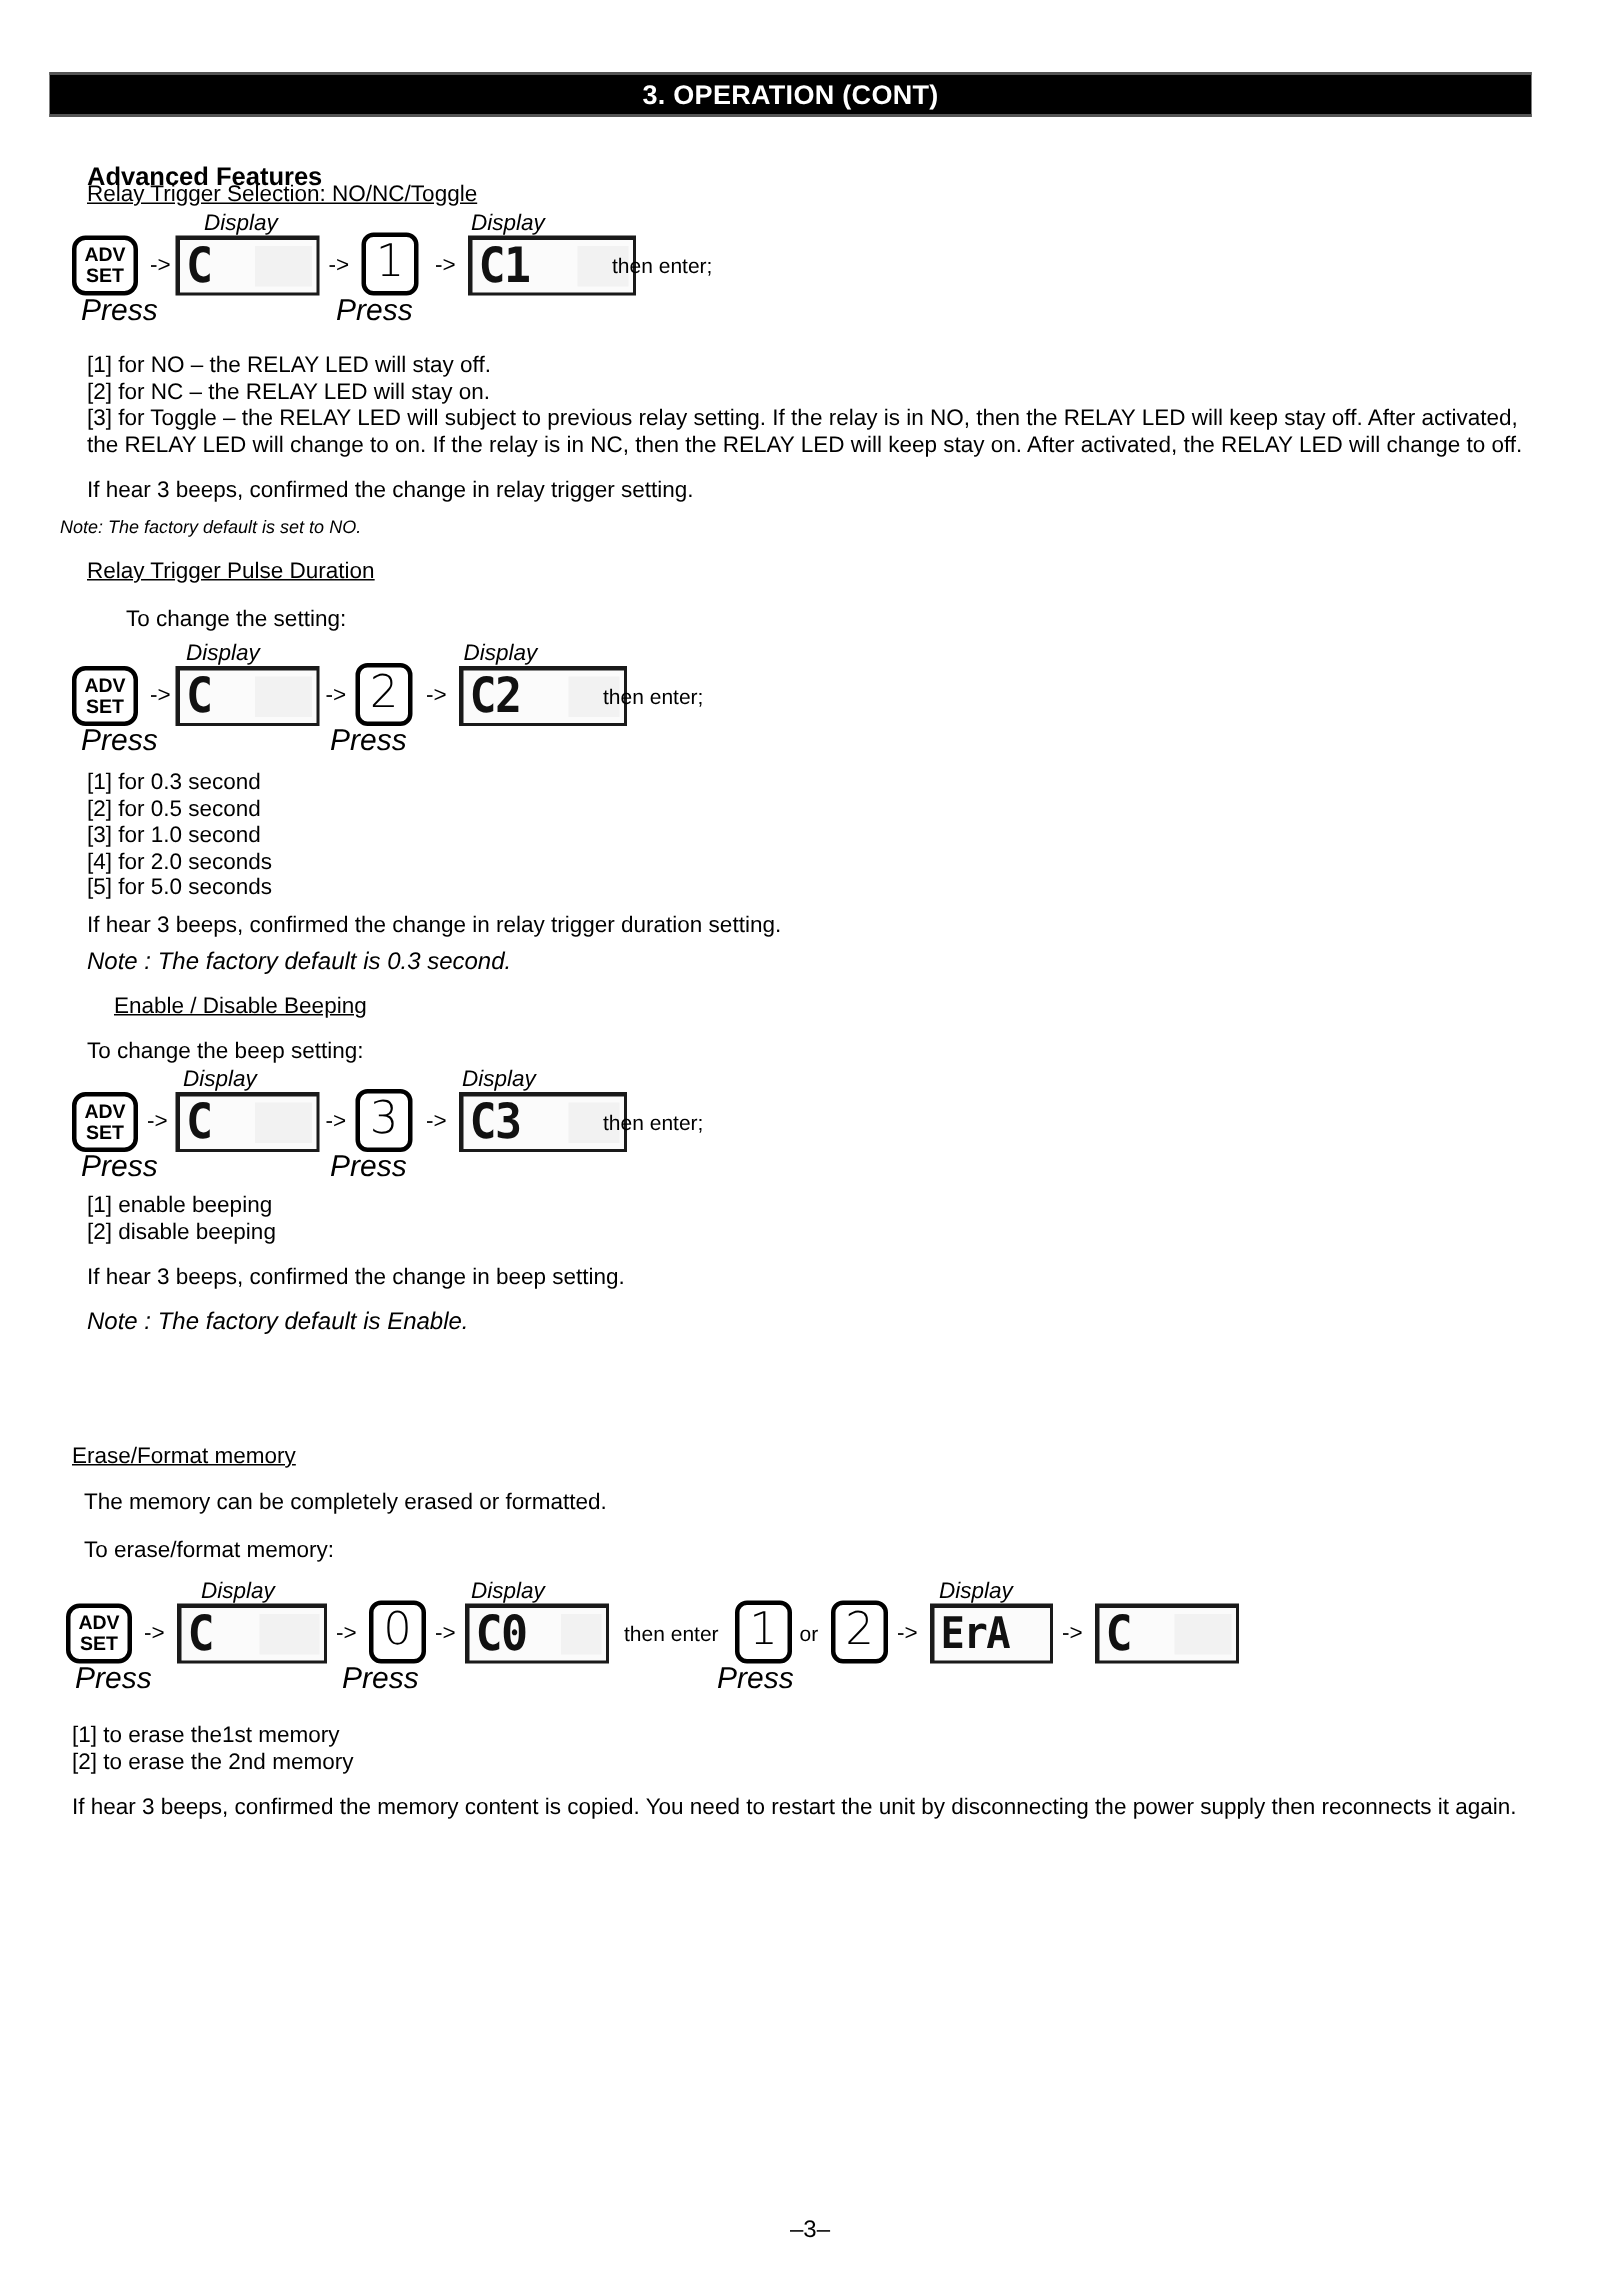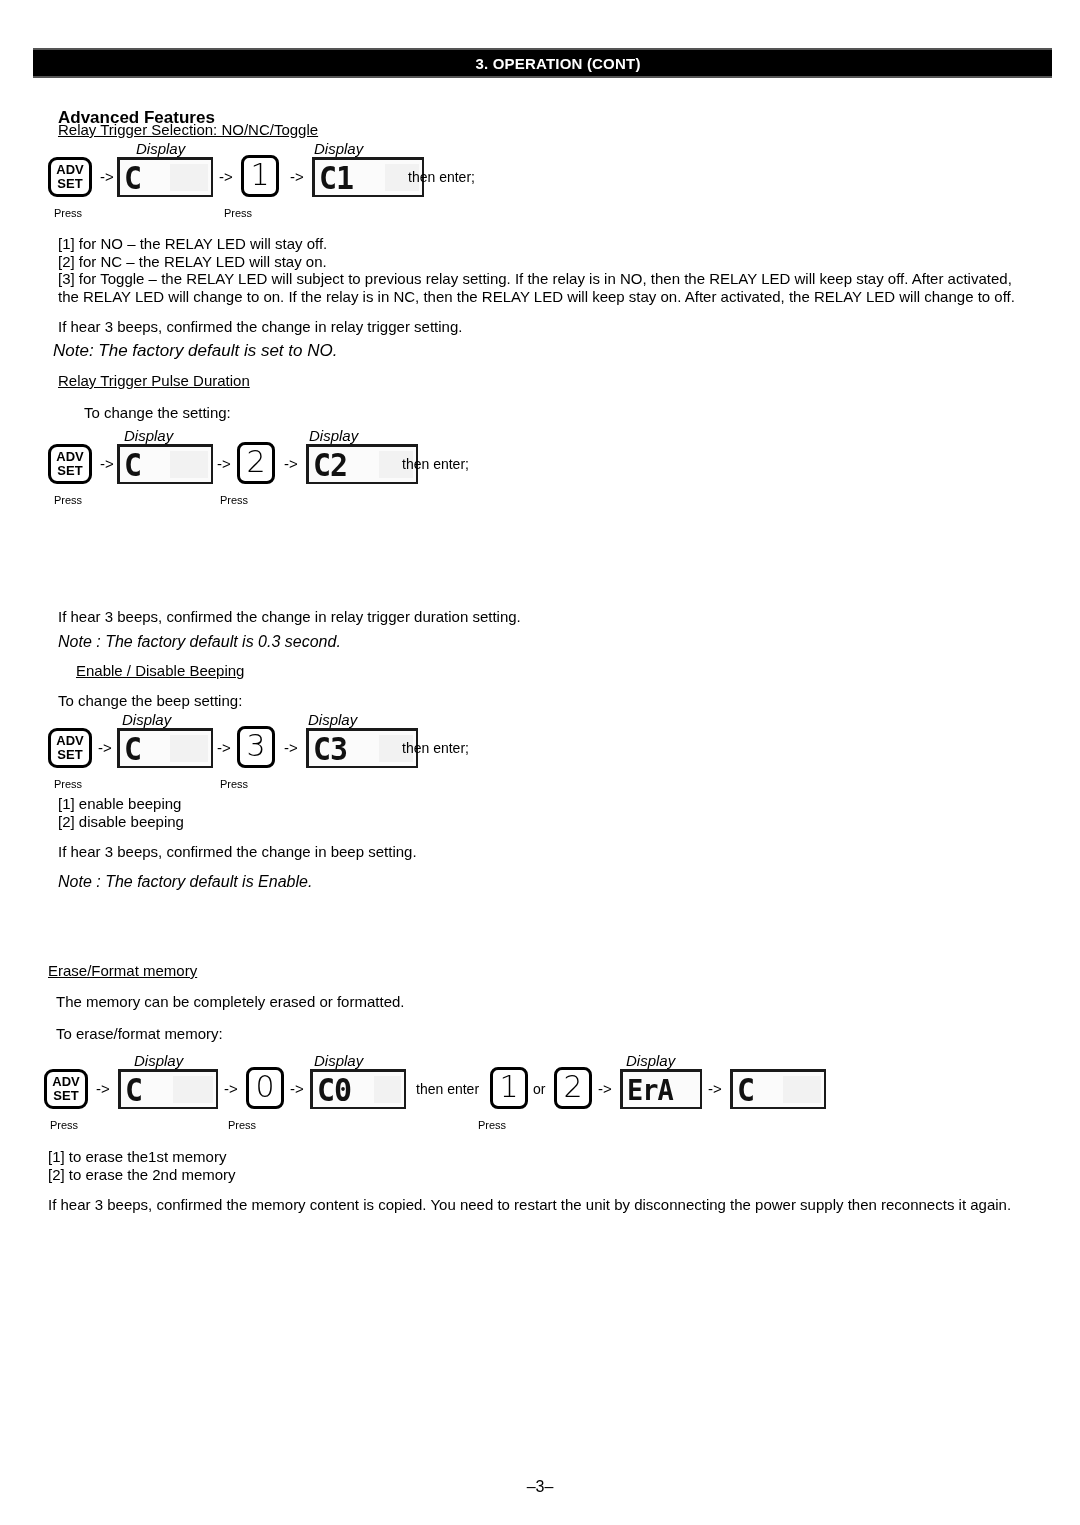--- a/index.html
+++ b/index.html
@@ -26,27 +26,26 @@
   .header-bar {
     position: absolute;
     left: 33px;
     top: 48px;
     width: 988px;
     height: 26px;
     background: #000000;
     border-top: 2px solid #555;
     border-bottom: 2px solid #555;
     color: #ffffff;
-    font-size: 15px;
+    font-size: 18px;
     font-weight: bold;
     letter-spacing: 0.2px;
     display: flex;
     align-items: center;
     justify-content: center;
-    padding-left: 31px;
   }
 
   
   .section-title {
     position: absolute;
     font-size: 17px;
     font-weight: bold;
     white-space: nowrap;
     margin-top: 16px;
   }
@@ -151,21 +150,22 @@
 
   
   .lbl-display {
     position: absolute;
     font-size: 15px;
     font-style: italic;
     white-space: nowrap;
   }
   .lbl-press {
     position: absolute;
-    font-size: 11px;
+    font-size: 20px;
+    font-style: italic;
     white-space: nowrap;
   }
   .arrow {
     position: absolute;
     font-size: 15px;
     font-family: "Liberation Sans", sans-serif;
     white-space: nowrap;
   }
   .inline-text {
     position: absolute;
@@ -227,21 +227,21 @@
     </div>
     <div class="inline-text" style="left:364px; bottom:32px;">then enter;</div>
     <div class="lbl-press" style="left:10px; bottom:-2px;">Press</div>
     <div class="lbl-press" style="left:180px; bottom:-2px;">Press</div>
   </div>
 
   <div class="list" style="left:58px; top:235px;">[1] for NO – the RELAY LED will stay off.
 [2] for NC – the RELAY LED will stay on.</div>
   <div class="para wide" style="left:58px; top:270px;">[3] for Toggle – the RELAY LED will subject to previous relay setting. If the relay is in NO, then the RELAY LED will keep stay off. After activated, the RELAY LED will change to on. If the relay is in NC, then the RELAY LED will keep stay on. After activated, the RELAY LED will change to off.</div>
   <div class="para" style="left:58px; top:318px;">If hear 3 beeps, confirmed the change in relay trigger setting.</div>
-  <div class="para italic" style="left:53px; top:342px; font-size:17px;text-align:right;">Note: The factory default is set to NO.</div>
+  <div class="para italic" style="left:40px; top:342px; font-size:12px;text-align:right;">Note: The factory default is set to NO.</div>
 
   <div class="sub-head" style="left:58px; top:372px;">Relay Trigger Pulse Duration</div>
   <div class="para" style="left:58px; top:404px;margin-left:26px;">To change the setting:</div>
 
   <div class="diagram" style="left:44px; top:430px; width:520px;">
     <div class="diag-item" style="left:4px;">
       <div class="advset">
         <span>ADV</span>
         <span>SET</span>
       </div>
@@ -266,20 +266,25 @@
       <div class="lcd lcd-w88">
           <span class="lcd-ghost" style="width:32%"></span>
         <span class="lcd-seg">C2</span>
         </div>
     </div>
     <div class="inline-text" style="left:358px; bottom:32px;">then enter;</div>
     <div class="lbl-press" style="left:10px; bottom:-2px;">Press</div>
     <div class="lbl-press" style="left:176px; bottom:-2px;">Press</div>
   </div>
 
+  <div class="list" style="left:58px; top:513px;">[1] for 0.3 second
+[2] for 0.5 second
+[3] for 1.0 second
+[4] for 2.0 seconds
+[5] for 5.0 seconds</div>
   <div class="para" style="left:58px; top:608px;">If hear 3 beeps, confirmed the change in relay trigger duration setting.</div>
   <div class="para italic" style="left:58px; top:633px; font-size:16px;">Note : The factory default is 0.3 second.</div>
 
   <div class="sub-head" style="left:76px; top:662px;">Enable / Disable Beeping</div>
   <div class="para" style="left:58px; top:692px;">To change the beep setting:</div>
 
   <div class="diagram" style="left:44px; top:714px; width:520px;">
     <div class="diag-item" style="left:4px;">
       <div class="advset">
         <span>ADV</span>

